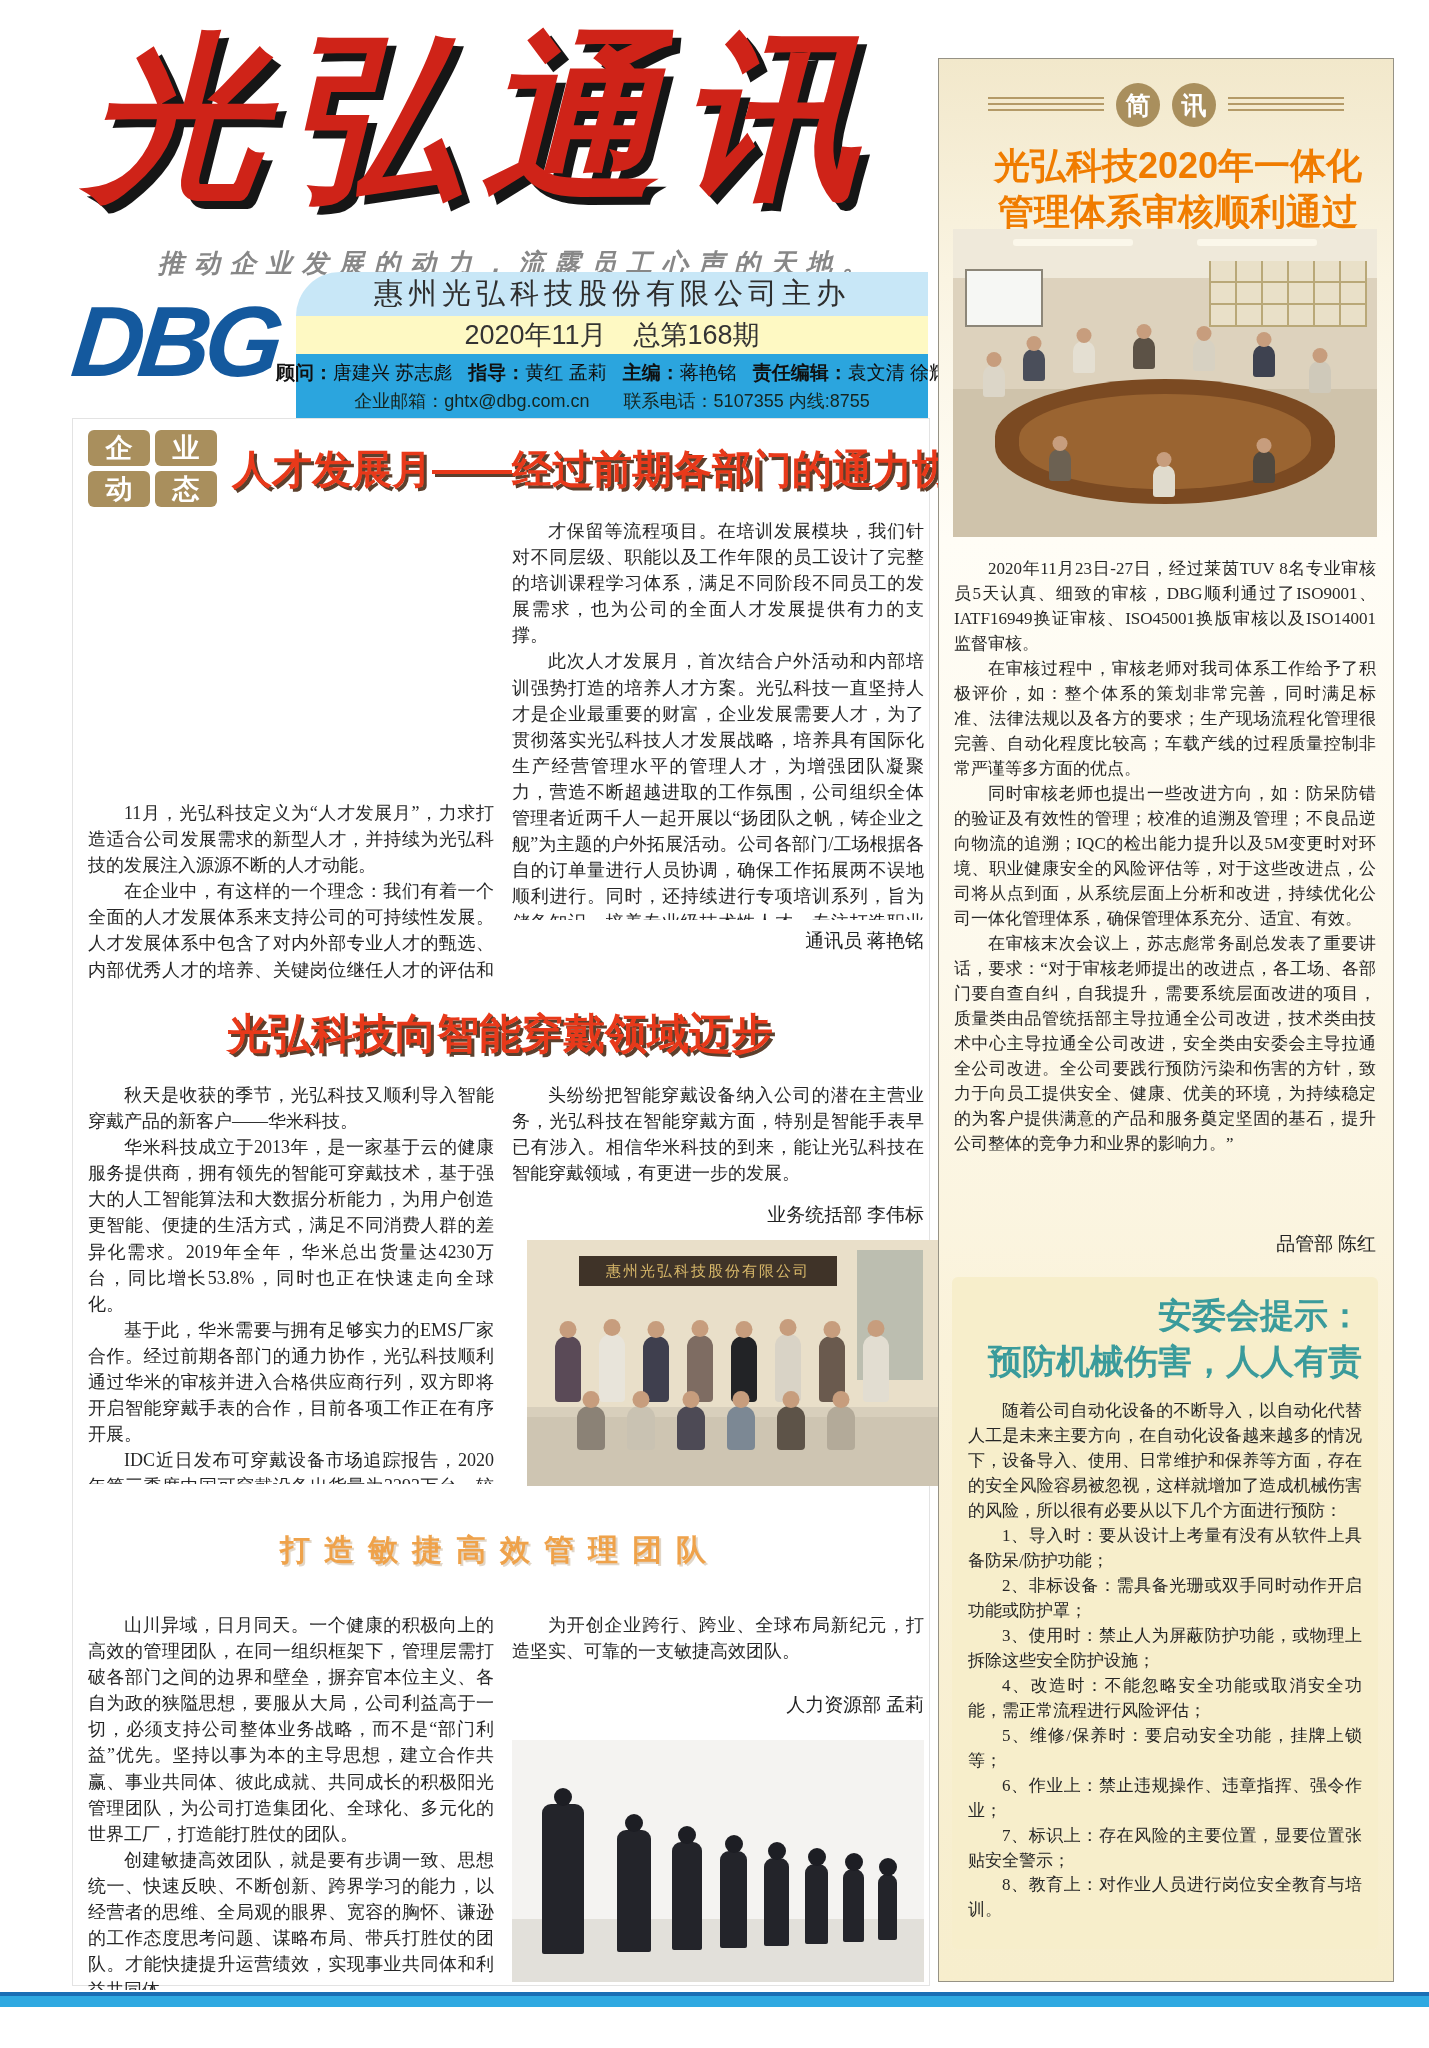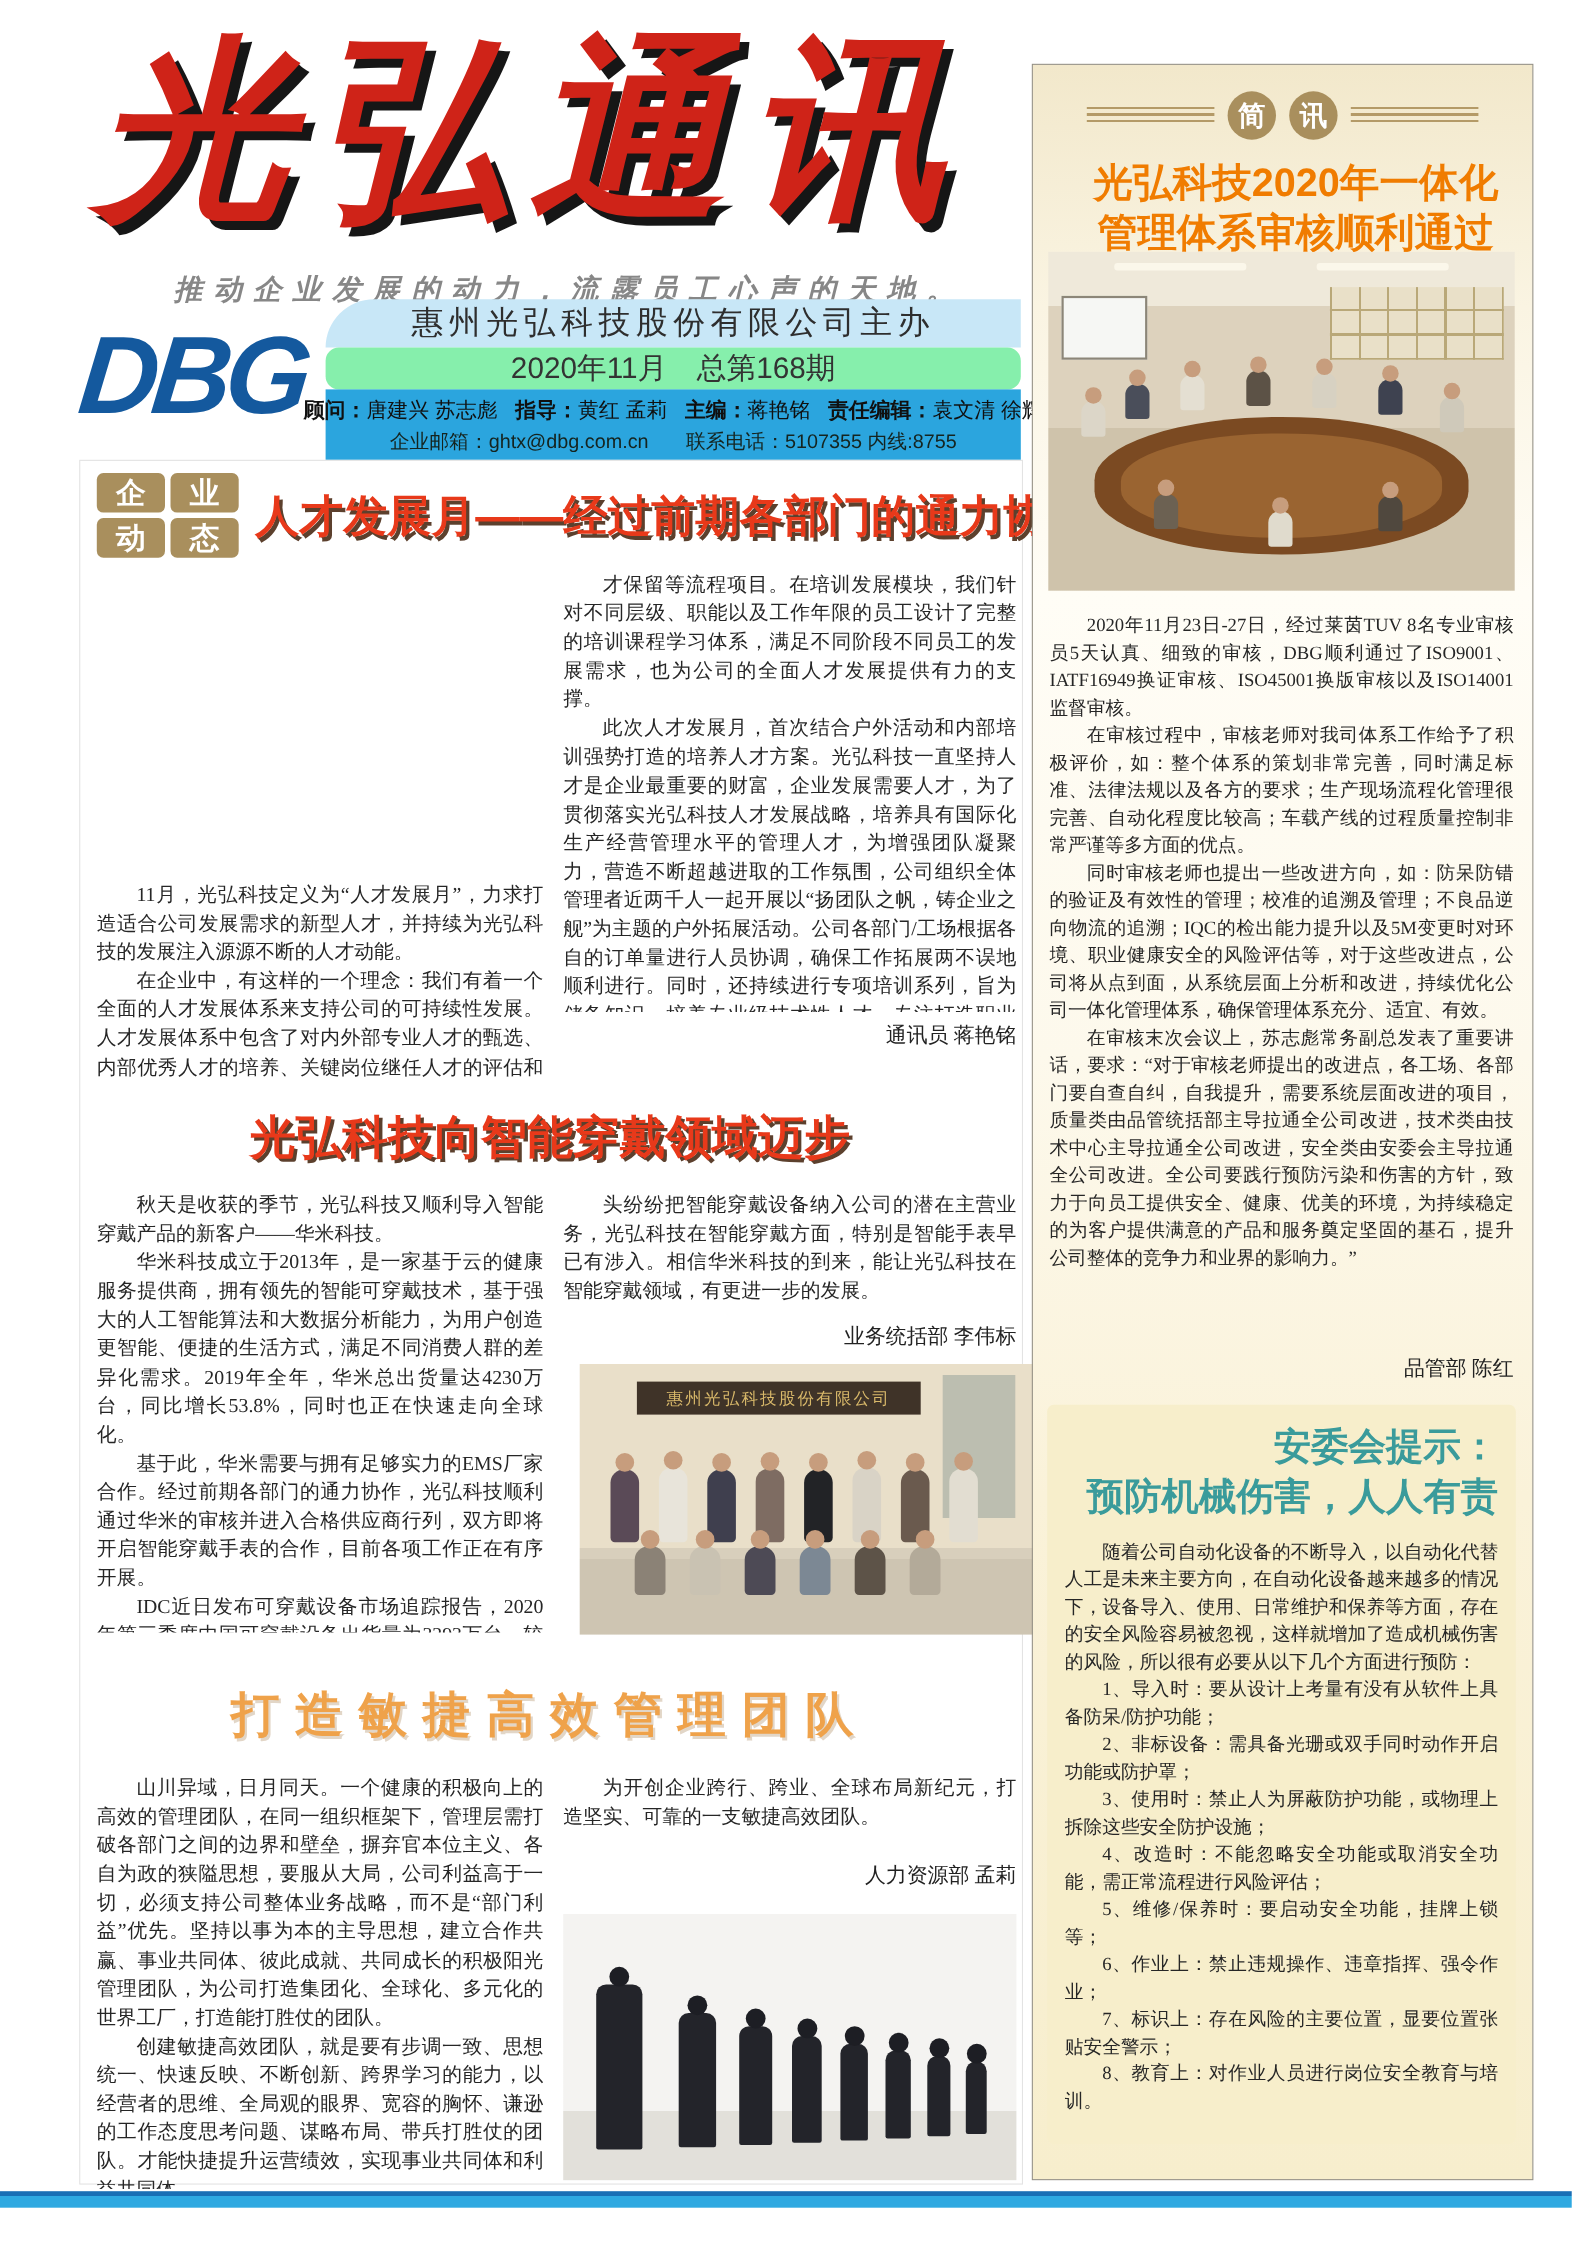--- a/index.html
+++ b/index.html
@@ -13,22 +13,22 @@
               font-style:italic;color:#cf2318;letter-spacing:20px;white-space:nowrap;
               text-shadow:8px 8px 0 #161616;}
   .tagline{left:158px;top:246px;width:770px;text-align:left;font-size:26px;color:#878787;
            letter-spacing:10px;font-style:italic;font-weight:bold;white-space:nowrap;}
   .dbg{left:56px;top:290px;width:238px;height:102px;display:flex;align-items:center;justify-content:center;
        font-size:100px;font-weight:bold;font-style:italic;color:#14599e;letter-spacing:-6px;
        transform:skewX(-6deg);}
   .pubbar{left:296px;top:272px;width:632px;}
   .band1{height:44px;background:#c8e7f7;border-top-left-radius:46px;display:flex;align-items:center;
          justify-content:center;font-size:29px;letter-spacing:5px;color:#2e2e2e;}
-  .band2{height:38px;background:#86efac;display:flex;align-items:center;justify-content:center;
-         font-size:27px;color:#333;border-radius:12px;}
+  .band2{height:38px;background:#fef9c3;display:flex;align-items:center;justify-content:center;
+         font-size:27px;color:#333;}
   .band3{height:64px;background:#2ba5de;display:flex;flex-direction:column;justify-content:center;gap:3px;}
   .staffrow{display:flex;justify-content:center;gap:16px;font-size:19px;color:#101010;white-space:nowrap;}
   .staffrow b{font-weight:bold;}
   .contactrow{display:flex;justify-content:center;gap:34px;font-size:18px;color:#15241f;white-space:nowrap;}
 
   
   .main-frame{left:72px;top:418px;width:856px;height:1566px;border:1px solid #e3e3e3;}
   .bottom-bar{left:0;top:1992px;width:1429px;height:15px;
               background:linear-gradient(180deg,#1a6fb5 0 30%,#2fa9e1 30% 100%);}
 
@@ -105,21 +105,21 @@
   .sb-sig{position:absolute;left:15px;top:1172px;width:422px;}
   .safety{position:absolute;left:13px;top:1218px;width:394px;height:656px;background:#f7eecb;
           border-radius:6px;padding:16px 16px 0 16px;overflow:hidden;}
   .safety-title{text-align:right;font-size:34px;font-weight:bold;color:#3a9b9b;line-height:1.35;margin:0;font-family:Liberation Serif, serif;}
   .safety-body{margin-top:14px;font-size:17px;line-height:1.47;}
   .safety-body p{margin:0;text-indent:2em;}
 
   
   .a1-title{left:232px;top:442px;width:700px;font-size:40px;white-space:nowrap;}
   .a2-title{left:72px;top:1006px;width:856px;text-align:center;font-size:42px;}
-  .a3-title{left:72px;top:1530px;width:856px;text-align:center;font-size:44px;font-weight:bold;
+  .a3-title{left:72px;top:1530px;width:856px;text-align:center;font-size:30px;font-weight:bold;
             color:#efa24a;letter-spacing:14px;text-shadow:2px 2px 0 rgba(140,90,30,.25);white-space:nowrap;}
 </style>
 </head>
 <body>
 
 <div class="page">
 
   <div class="abs mast-title">光弘通讯</div>
   <div class="abs tagline">推动企业发展的动力，流露员工心声的天地。</div>
   <div class="abs dbg sans">DBG</div>

